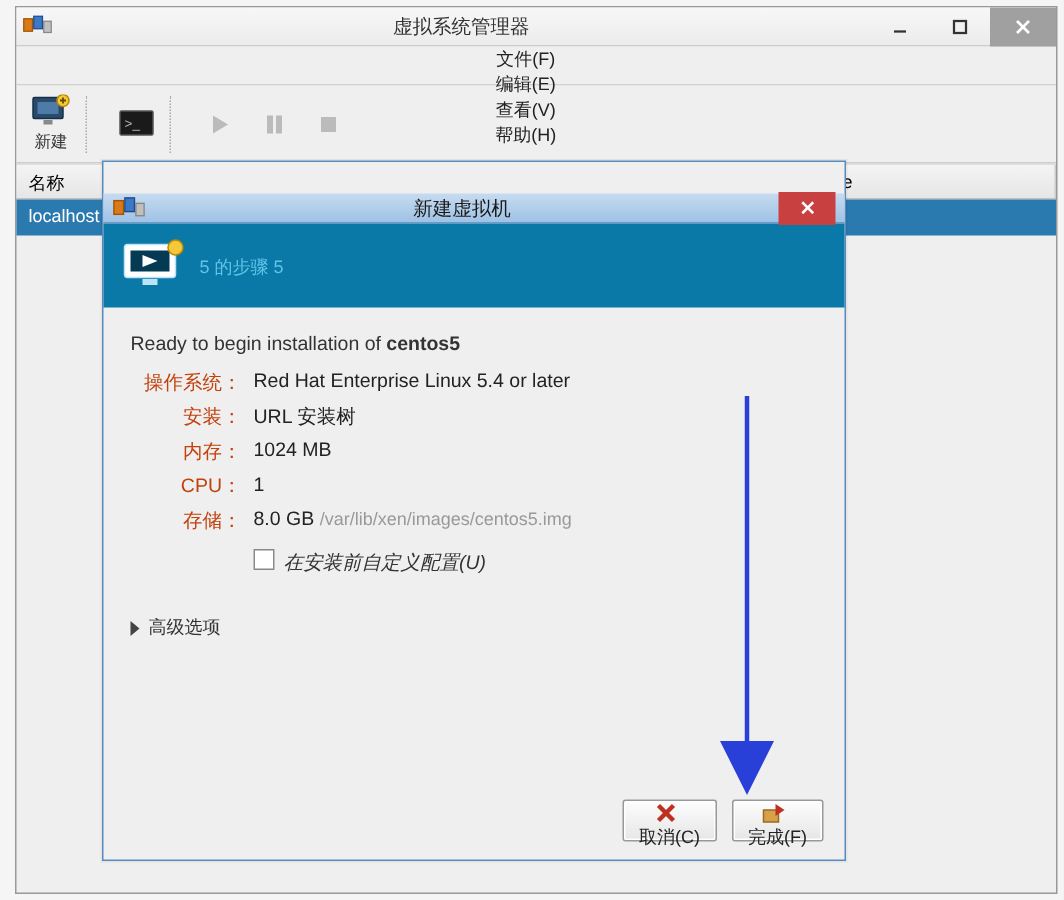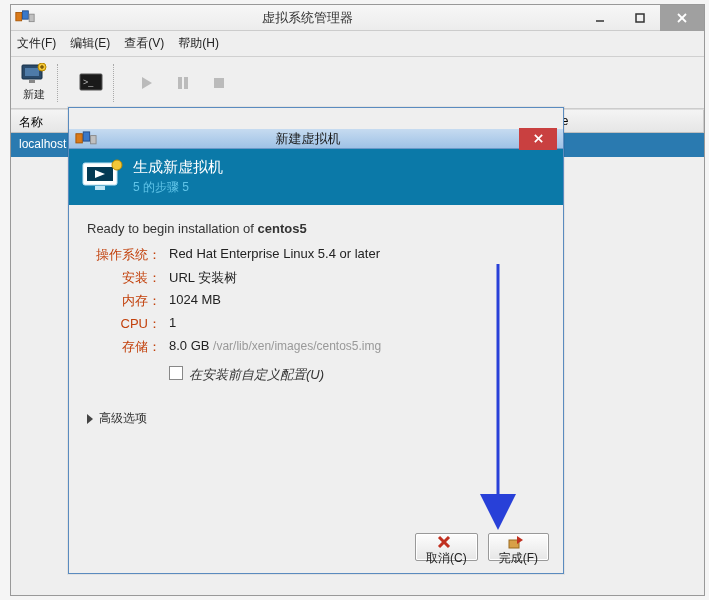--- a/index.html
+++ b/index.html
@@ -8,21 +8,21 @@
 
 .main-window { position: absolute; left: 10px; top: 4px; width: 695px; height: 592px; background: #efefef; border: 1px solid #999; }
 .titlebar { height: 26px; background: linear-gradient(#f7f7f7,#ececec); display: flex; align-items: center; border-bottom: 1px solid #ccc; }
 .titlebar .sys-icon { width: 20px; height: 16px; margin-left: 4px; }
 .titlebar .title { flex: 1; text-align: center; font-size: 13px; color: #333; }
 .winbtns { display: flex; }
 .winbtn { width: 40px; height: 26px; display: flex; align-items: center; justify-content: center; color: #666; font-size: 14px; }
 .winbtn.close { background: #a0a0a0; color: #fff; width: 44px; }
 .winbtn.close svg { width: 12px; height: 12px; }
 
-.menubar { height: 26px; display: flex; align-items: center; padding: 0 6px; border-bottom: 1px solid #d0d0d0; background: #efefef; }
+.menubar { height: 26px; display: flex; align-items: center; padding: 0 6px; border-bottom: 1px solid #d0d0d0; background: #efefef; flex-direction: column; }
 .menu-item { font-size: 12px; color: #222; margin-right: 14px; }
 
 .toolbar { height: 52px; background: #efefef; display: flex; align-items: center; padding: 0 4px; border-bottom: 1px solid #ccc; }
 .tool { width: 38px; display: flex; flex-direction: column; align-items: center; justify-content: center; font-size: 11px; color: #333; }
 .tool .iconbox { width: 28px; height: 24px; display: flex; align-items: center; justify-content: center; }
 .tool.plain { width: 36px; font-size: 0; }
 .tool.sep { width: 12px; border-left: 1px dotted #aaa; height: 38px; margin: 0 4px; }
 
 .table-header { height: 24px; background: linear-gradient(#f4f4f4,#e6e6e6); display: flex; border-top: 1px solid #ddd; border-bottom: 1px solid #c0c0c0; }
 .th { font-size: 12px; padding: 4px 8px; border-right: 1px solid #ccc; }
@@ -181,21 +181,20 @@
     <span class="hicon">
       <svg viewBox="0 0 42 36" width="42" height="36">
           <rect x="2" y="4" width="34" height="22" rx="2" fill="#fff" stroke="#bde4f5"></rect>
           <rect x="6" y="8" width="26" height="14" fill="#043a54"></rect>
           <polygon points="14,11 24,15 14,19" fill="#fff"></polygon>
           <rect x="14" y="27" width="10" height="4" fill="#bde4f5"></rect>
           <circle cx="36" cy="6" r="5" fill="#f4c838" stroke="#b88900"></circle>
         </svg>
     </span>
     <div class="htext">
-      <div class="line1">生成新虚拟机</div>
       <div class="line2">5 的步骤 5</div>
     </div>
   </div>
 
   <div class="dlg-body">
     <div class="ready">
       <span>Ready to begin installation of </span><b>centos5</b>
     </div>
     <div class="spec-row">
         <div class="spec-label">操作系统：</div>

